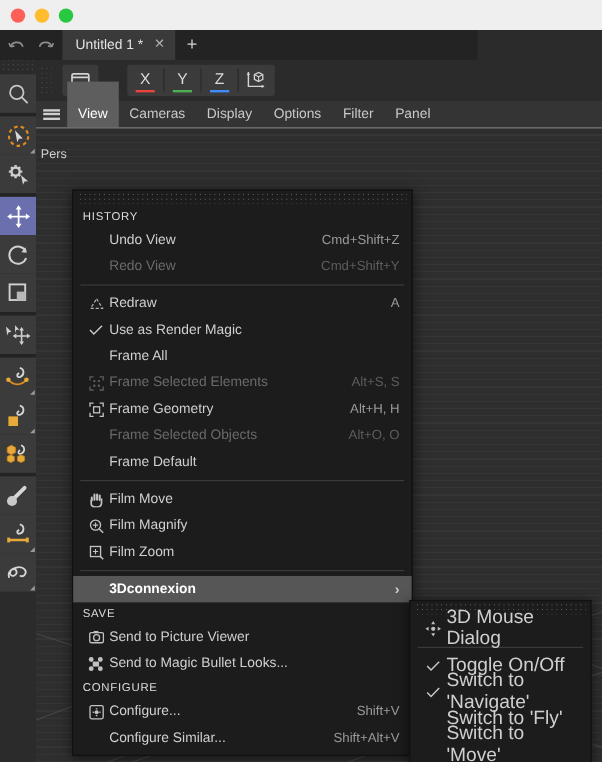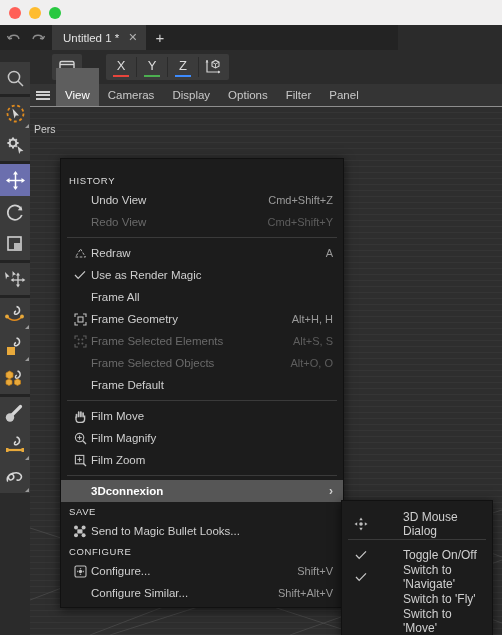--- a/index.html
+++ b/index.html
@@ -143,21 +143,21 @@
   .row .arr{color:#cfcfcf;font-size:12px;margin-left:6px;}
   .sep{height:1px;background:#3a3a3a;margin:4px 6px;}
 
   
   .submenu{
     position:absolute;left:341px;top:450px;width:150px;
     background:#1c1c1c;border:1px solid #111;
     box-shadow:0 2px 10px rgba(0,0,0,.6);
     padding-bottom:4px;z-index:50;
   }
-  .submenu .row{font-size:12px;padding-right:6px;gap:31px;}
+  .submenu .row{font-size:16px;padding-right:6px;}
   svg{display:block;}
 </style>
 </head>
 <body>
 
 <div class="titlebar">
   <div class="traffic">
     <span class="dot red"></span>
     <span class="dot yellow"></span>
     <span class="dot green"></span>
@@ -426,55 +426,55 @@
       </span>
       <span class="lbl">Use as Render Magic</span>
       <span class="sc"></span>
     </div>
 
     <div class="row">
       <span class="ico"></span>
       <span class="lbl">Frame All</span>
       <span class="sc"></span>
     </div>
-    <div class="row">
-      <span class="ico">
-        <svg width="13" height="13" viewBox="0 0 13 13">
-          <g stroke="#c2c2c2" stroke-width="1.1" fill="none">
-            <path d="M1 4 L1 1 L4 1"></path>
-              <path d="M9 1 L12 1 L12 4"></path>
-            <path d="M12 9 L12 12 L9 12"></path>
-              <path d="M4 12 L1 12 L1 9"></path>
-          </g>
-          <rect x="4" y="4" width="5" height="5" stroke="#c2c2c2" stroke-width="1.1" fill="none"></rect>
-        </svg>
-      </span>
-      <span class="lbl">Frame Geometry</span>
-      <span class="sc">Alt+H, H</span>
-    </div>
     <div class="row dim">
       <span class="ico">
         <svg width="13" height="13" viewBox="0 0 13 13">
           <g stroke="#5d5d5d" stroke-width="1.1" fill="none">
             <path d="M1 4 L1 1 L4 1"></path>
               <path d="M9 1 L12 1 L12 4"></path>
             <path d="M12 9 L12 12 L9 12"></path>
               <path d="M4 12 L1 12 L1 9"></path>
           </g>
           <g fill="#5d5d5d">
             <circle cx="4.6" cy="4.6" r="1"></circle>
               <circle cx="8.4" cy="4.6" r="1"></circle>
             <circle cx="4.6" cy="8.4" r="1"></circle>
               <circle cx="8.4" cy="8.4" r="1"></circle>
           </g>
         </svg>
       </span>
       <span class="lbl">Frame Selected Elements</span>
       <span class="sc">Alt+S, S</span>
     </div>
+    <div class="row">
+      <span class="ico">
+        <svg width="13" height="13" viewBox="0 0 13 13">
+          <g stroke="#c2c2c2" stroke-width="1.1" fill="none">
+            <path d="M1 4 L1 1 L4 1"></path>
+              <path d="M9 1 L12 1 L12 4"></path>
+            <path d="M12 9 L12 12 L9 12"></path>
+              <path d="M4 12 L1 12 L1 9"></path>
+          </g>
+          <rect x="4" y="4" width="5" height="5" stroke="#c2c2c2" stroke-width="1.1" fill="none"></rect>
+        </svg>
+      </span>
+      <span class="lbl">Frame Geometry</span>
+      <span class="sc">Alt+H, H</span>
+    </div>
     <div class="row dim">
       <span class="ico"></span>
       <span class="lbl">Frame Selected Objects</span>
       <span class="sc">Alt+O, O</span>
     </div>
     <div class="row">
       <span class="ico"></span>
       <span class="lbl">Frame Default</span>
       <span class="sc"></span>
     </div>
@@ -516,20 +516,31 @@
 
     <div class="sep"></div>
 
     <div class="row hl">
       <span class="ico"></span>
       <span class="lbl">3Dconnexion</span>
       <span class="arr">›</span>
     </div>
 
     <div class="mhead">SAVE</div>
+    <div class="row">
+      <span class="ico">
+        <svg width="13" height="12" viewBox="0 0 13 12">
+          <rect x="0.8" y="2.2" width="11.4" height="8.4" rx="1.2" stroke="#c2c2c2" stroke-width="1.1" fill="none"></rect>
+          <rect x="4" y="0.8" width="4" height="1.8" fill="#c2c2c2"></rect>
+          <circle cx="6.5" cy="6.4" r="2.5" stroke="#c2c2c2" stroke-width="1.1" fill="none"></circle>
+        </svg>
+      </span>
+      <span class="lbl">Send to Picture Viewer</span>
+      <span class="sc"></span>
+    </div>
     <div class="row">
       <span class="ico">
         <svg width="14" height="13" viewBox="0 0 14 13">
           <g fill="#c2c2c2">
             <circle cx="3" cy="2.6" r="2"></circle>
               <circle cx="10.6" cy="2.6" r="2"></circle>
             <circle cx="3" cy="10.2" r="2"></circle>
               <circle cx="10.6" cy="10.2" r="2"></circle>
           </g>
           <rect x="4.3" y="4.3" width="5.2" height="4.2" fill="#c2c2c2"></rect>

